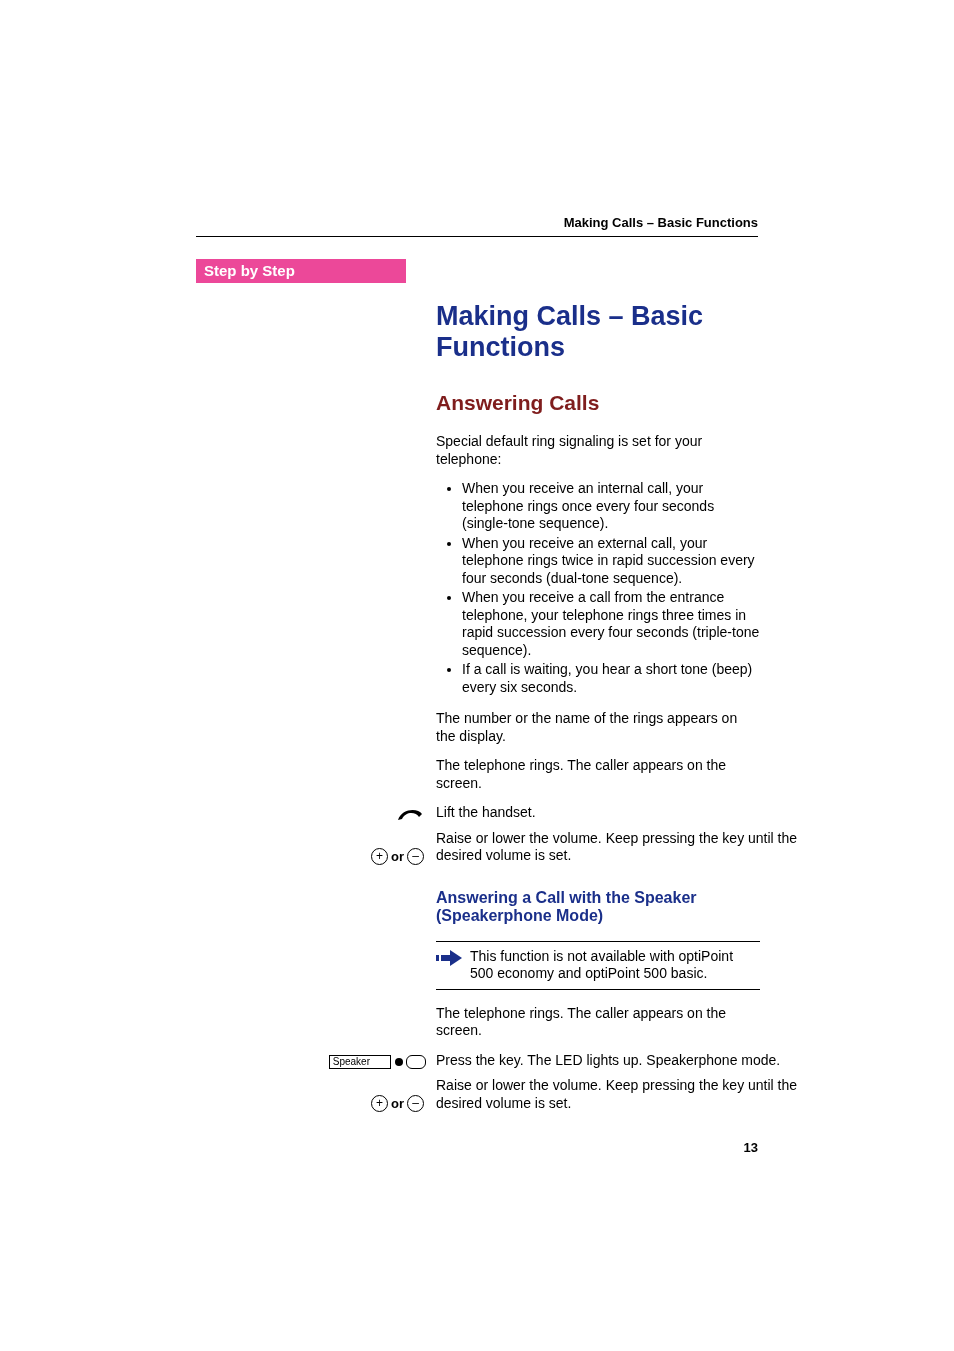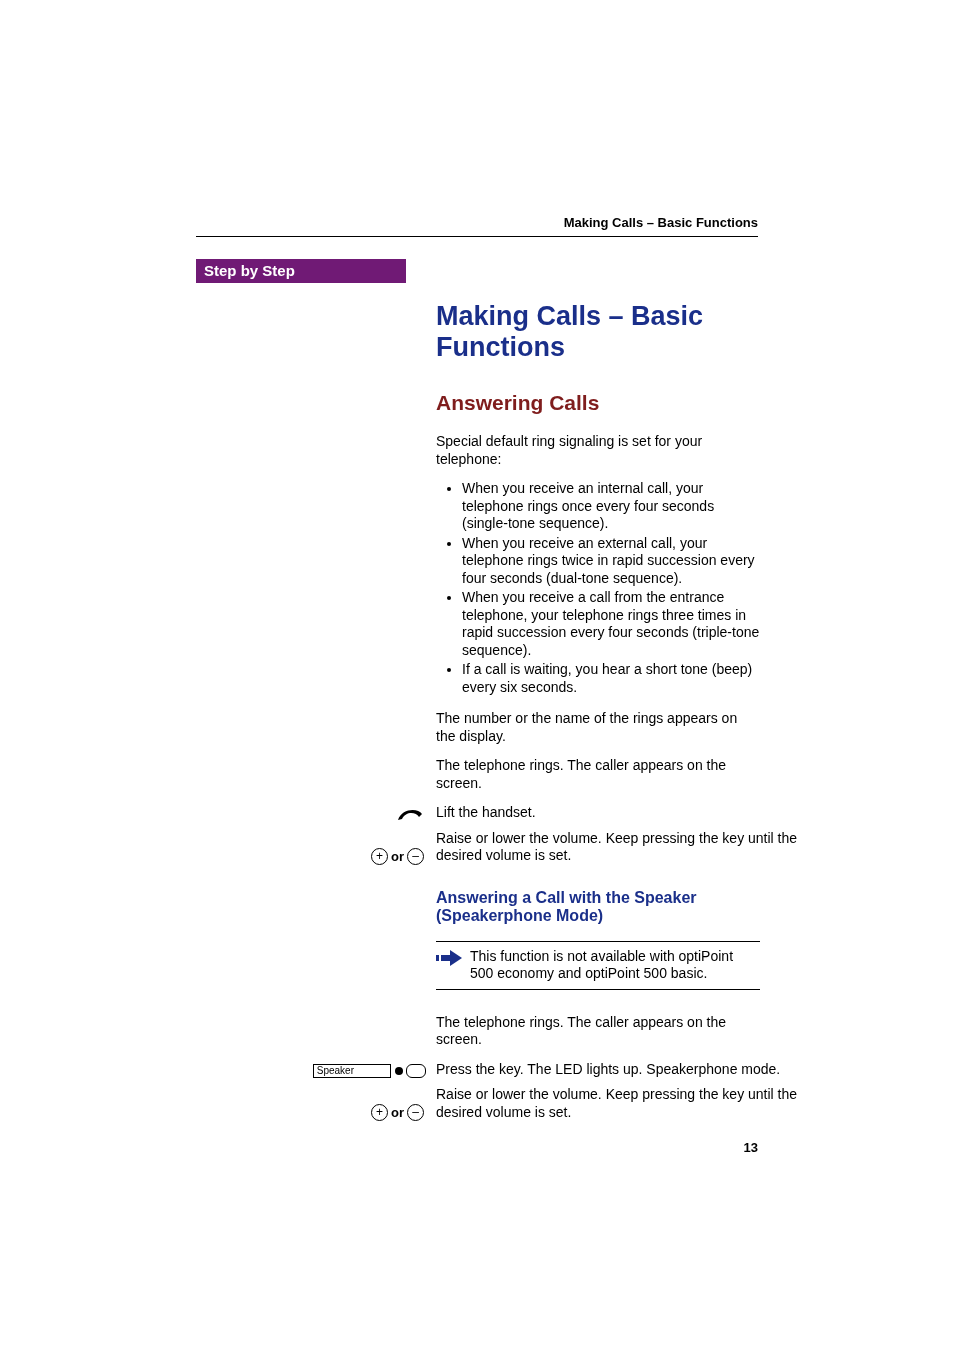--- a/index.html
+++ b/index.html
@@ -30,21 +30,21 @@
     top: 215px;
     font-size: 13px;
     font-weight: bold;
   }
   .sidebar-tab {
     position: absolute;
     left: 196px;
     top: 259px;
     width: 210px;
     height: 24px;
-    background: #701a75;
+    background: #ec4899;
     color: #fff;
     font-weight: bold;
     font-size: 15px;
     line-height: 24px;
     padding-left: 8px;
     box-sizing: border-box;
   }
   .main-column {
     position: absolute;
     left: 436px;
@@ -102,21 +102,21 @@
   }
   .step-text-cell {
     flex: 1;
     font-size: 14px;
     line-height: 1.25;
   }
   .speaker-key {
     display: inline-block;
     border: 1px solid #000;
     font-size: 10px;
-    padding: 1px 36px 1px 3px;
+    padding: 1px 20px 1px 3px;
     line-height: 1;
     vertical-align: middle;
   }
   .led-dot {
     display: inline-block;
     width: 8px;
     height: 8px;
     background: #000;
     border-radius: 50%;
     margin-left: 4px;
@@ -145,21 +145,21 @@
   .or-text {
     font-size: 13px;
     font-weight: bold;
     margin: 0 3px;
     vertical-align: middle;
   }
   .note-box {
     border-top: 1px solid #000;
     border-bottom: 1px solid #000;
     padding: 6px 0 6px 0;
-    margin: 14px 0 24px 0;
+    margin: 14px 0 15px 0;
     display: flex;
     align-items: flex-start;
     font-size: 14px;
     line-height: 1.25;
   }
   .note-icon {
     width: 28px;
     min-width: 28px;
     color: #1a2f8a;
     margin-right: 6px;

